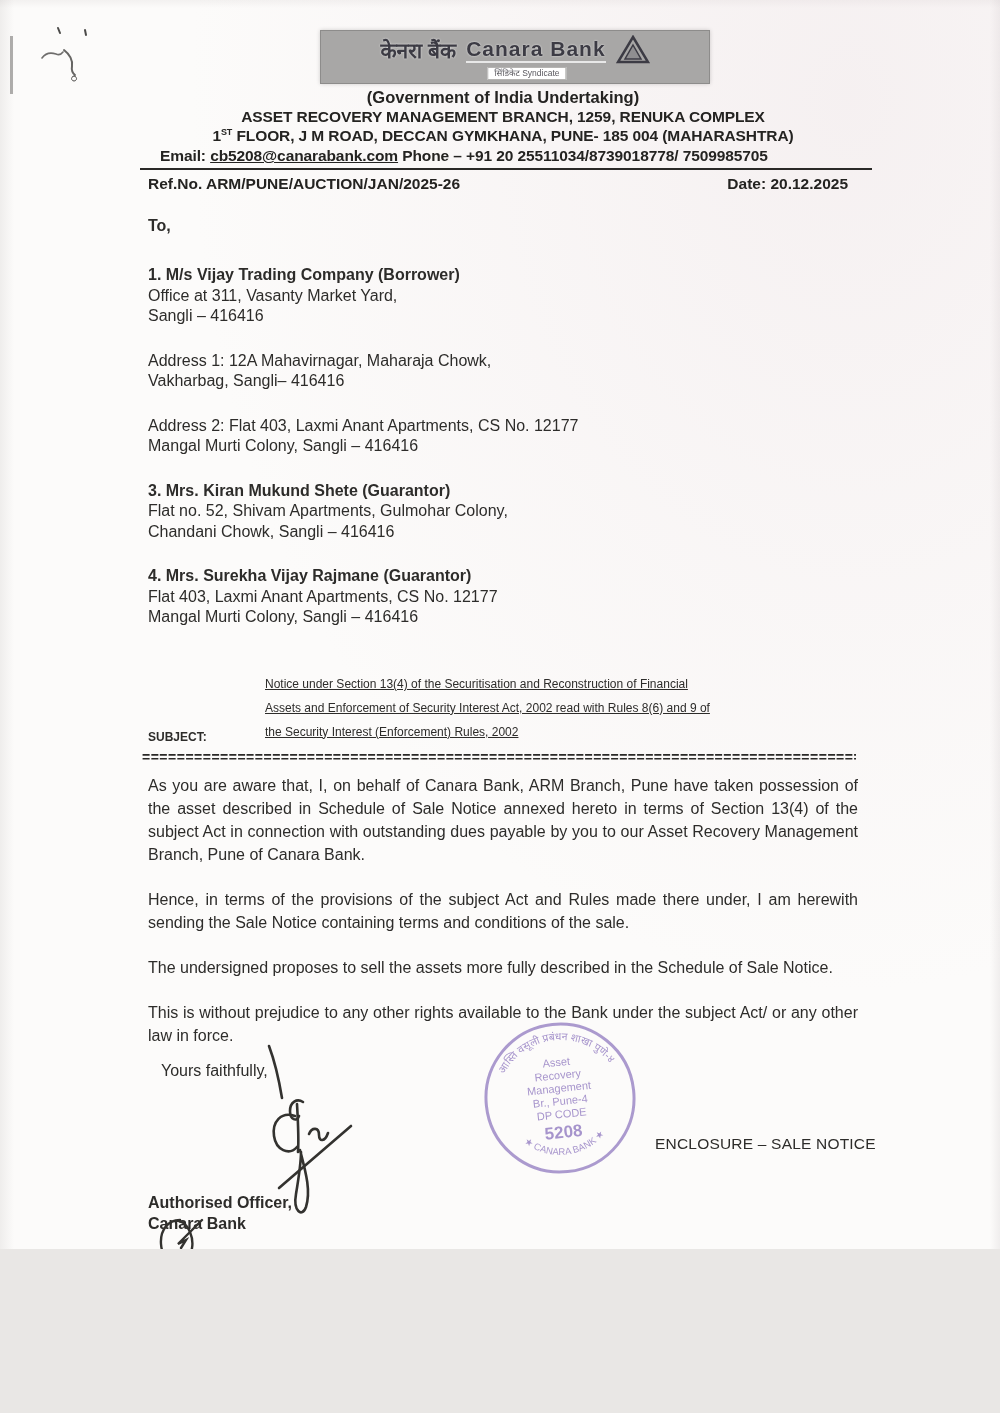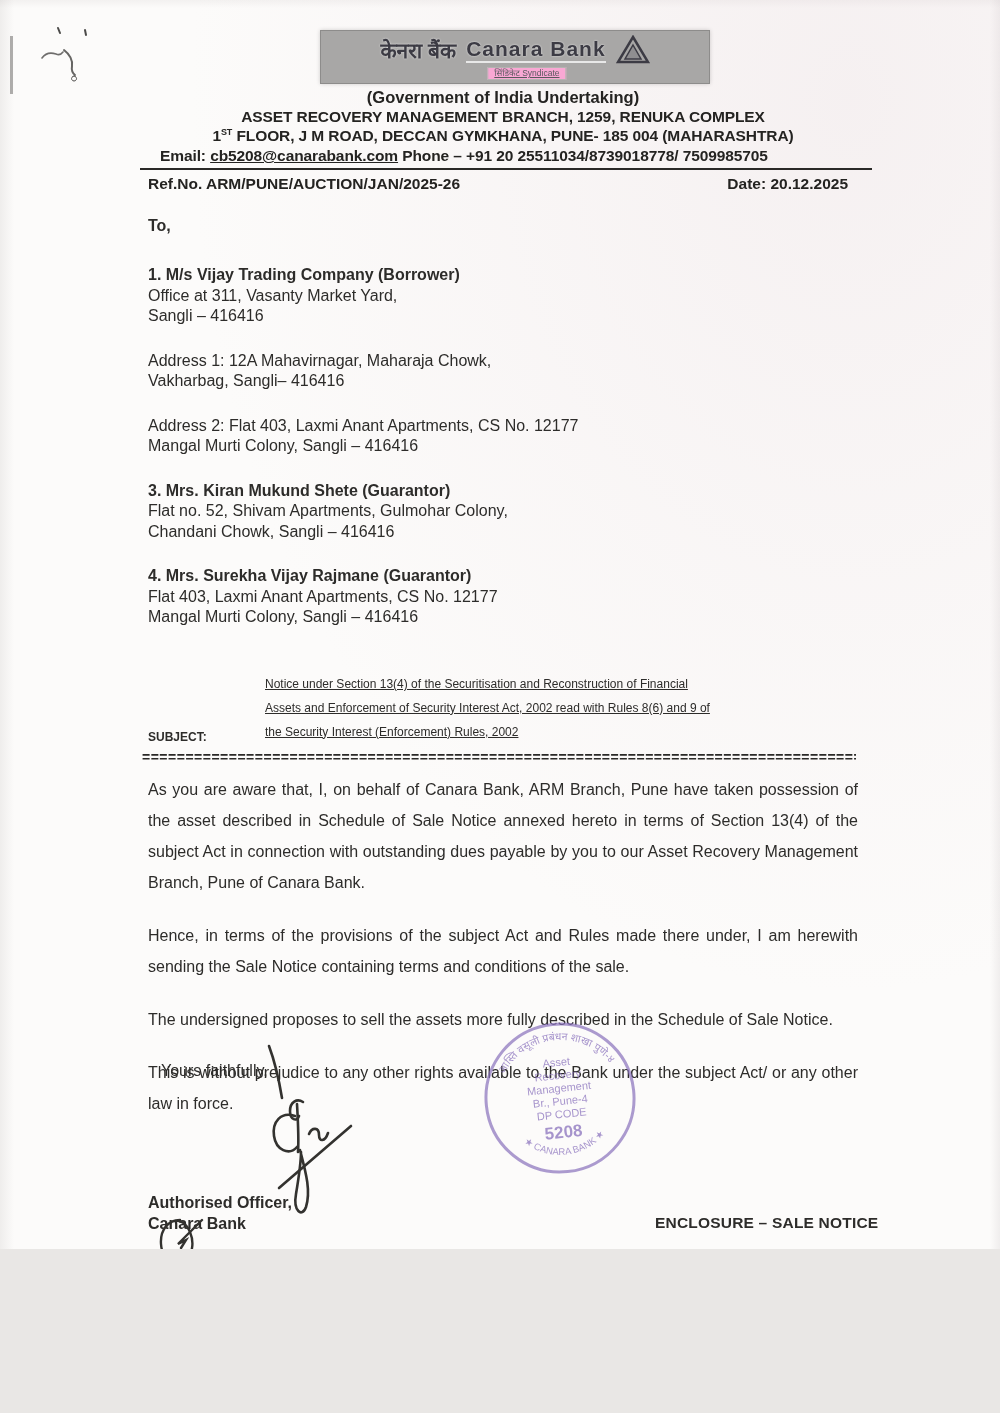--- a/index.html
+++ b/index.html
@@ -23,48 +23,48 @@
     width:388px;height:52px;margin:30px auto 0 auto;position:relative;
     background:#a8a7a6;border:1px solid #8d8c8b;
     box-shadow:0 0 4px rgba(0,0,0,.18);
     transform:translateX(12px);
   }
   .logo-row{display:flex;align-items:center;justify-content:center;gap:10px;padding-top:4px;}
   .logo-hindi{font-size:21px;font-weight:bold;color:#3c3b44;text-shadow:0 0 2px rgba(255,255,255,.8);}
   .logo-eng{font-size:21px;font-weight:bold;color:#3c3b44;letter-spacing:1px;
     border-bottom:2px solid #e8e8e8;text-shadow:0 0 2px rgba(255,255,255,.8);}
   .logo-sub{position:absolute;left:50%;bottom:3px;transform:translateX(-35%);
-    background:#f9a8d4;border:1px solid #b5b4b2;padding:0 6px;
-    font-size:8.5px;color:#5a595f;white-space:nowrap;line-height:11px;text-decoration:underline;}
+    background:#ffffff;border:1px solid #b5b4b2;padding:0 6px;
+    font-size:8.5px;color:#5a595f;white-space:nowrap;line-height:11px;}
   .gov-line{text-align:center;font-size:16.5px;font-weight:bold;margin-top:4px;color:#242321;}
   .branch-line{text-align:center;font-size:15.5px;font-weight:bold;margin-top:1px;color:#242321;letter-spacing:-.1px;}
   .branch-line sup{font-size:9px;}
   .email-row{font-size:15.5px;font-weight:bold;margin-top:2px;padding-left:12px;color:#242321;letter-spacing:-.1px;}
   .email-underline{text-decoration:underline;}
   .head-rule{border:none;border-top:2.5px solid #2a2927;margin:3px 0 0 -8px;width:732px;}
   .ref-row{display:flex;justify-content:space-between;font-size:15.5px;font-weight:bold;margin-top:5px;color:#242321;}
   .ref-row .date{padding-right:10px;}
   
   .to-line{margin-top:24px;font-size:16px;font-weight:bold;}
   .addr-block{margin-top:24px;font-size:16px;line-height:20.5px;}
   .addr-block .t{font-weight:bold;}
   .addr-block.first{margin-top:30px;}
   .subject-row{display:flex;margin-top:44px;font-size:12px;align-items:flex-end;}
   .subject-row .lbl{width:117px;font-weight:bold;flex:none;}
   .subject-lines{width:588px;}
   .subject-lines div{text-decoration:underline;line-height:24px;}
   .sep{margin-top:5px;font-size:14px;font-weight:bold;letter-spacing:.5px;
     white-space:nowrap;overflow:hidden;width:714px;margin-left:-6px;color:#2a2927;}
-  .para{font-size:16px;line-height:31px;text-align:justify;margin-top:22px;}
+  .para{font-size:16px;line-height:23px;text-align:justify;margin-top:22px;}
   .para.p1{margin-top:9px;}
   
   .abs{position:absolute;}
   .faithfully{left:161px;top:1062px;font-size:16px;}
   .officer{left:148px;top:1192px;font-size:16px;font-weight:bold;line-height:21px;}
-  .enclosure{left:655px;top:1214px;font-size:15.5px;font-weight:bold;letter-spacing:.2px;}
+  .enclosure{left:655px;top:1135px;font-size:15.5px;font-weight:normal;letter-spacing:.2px;}
   .sig-svg{left:245px;top:1038px;}
   .sig-svg path{stroke:#33322f;stroke-width:2.6;fill:none;stroke-linecap:round;}
   .circle-scribble{left:150px;top:1212px;}
   .circle-scribble path{stroke:#33322f;stroke-width:2.4;fill:none;stroke-linecap:round;}
   .stamp-svg{left:478px;top:1016px;transform:rotate(-6deg);opacity:.88;}
   .stamp-svg text{font-family:"Liberation Sans",sans-serif;}
   .pen-marks{left:30px;top:20px;}
   .pen-marks path{stroke:#4b4a48;fill:none;stroke-linecap:round;}
   .edge-bar{left:10px;top:36px;width:3px;height:58px;background:#6f6e6c;opacity:.55;}
 </style>

